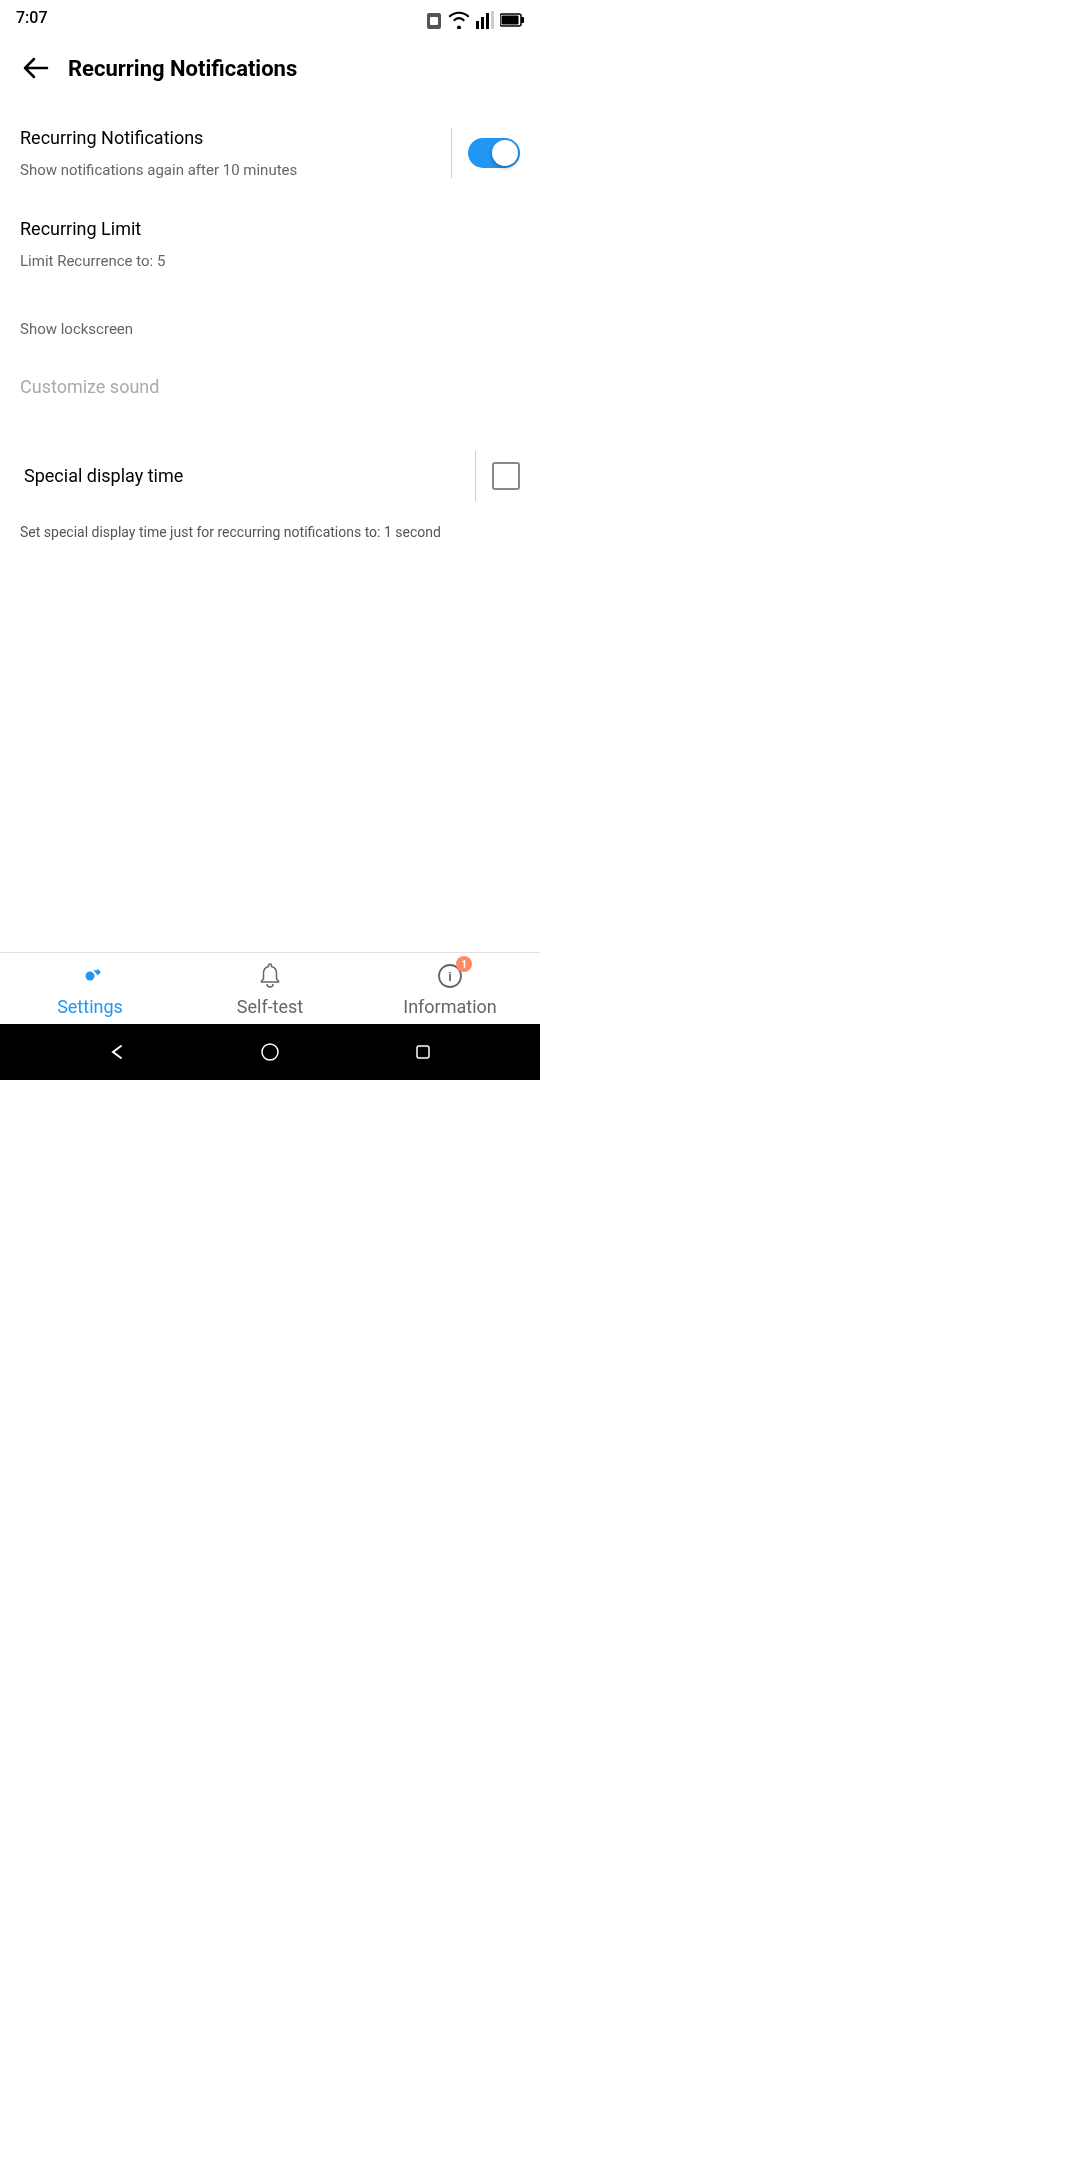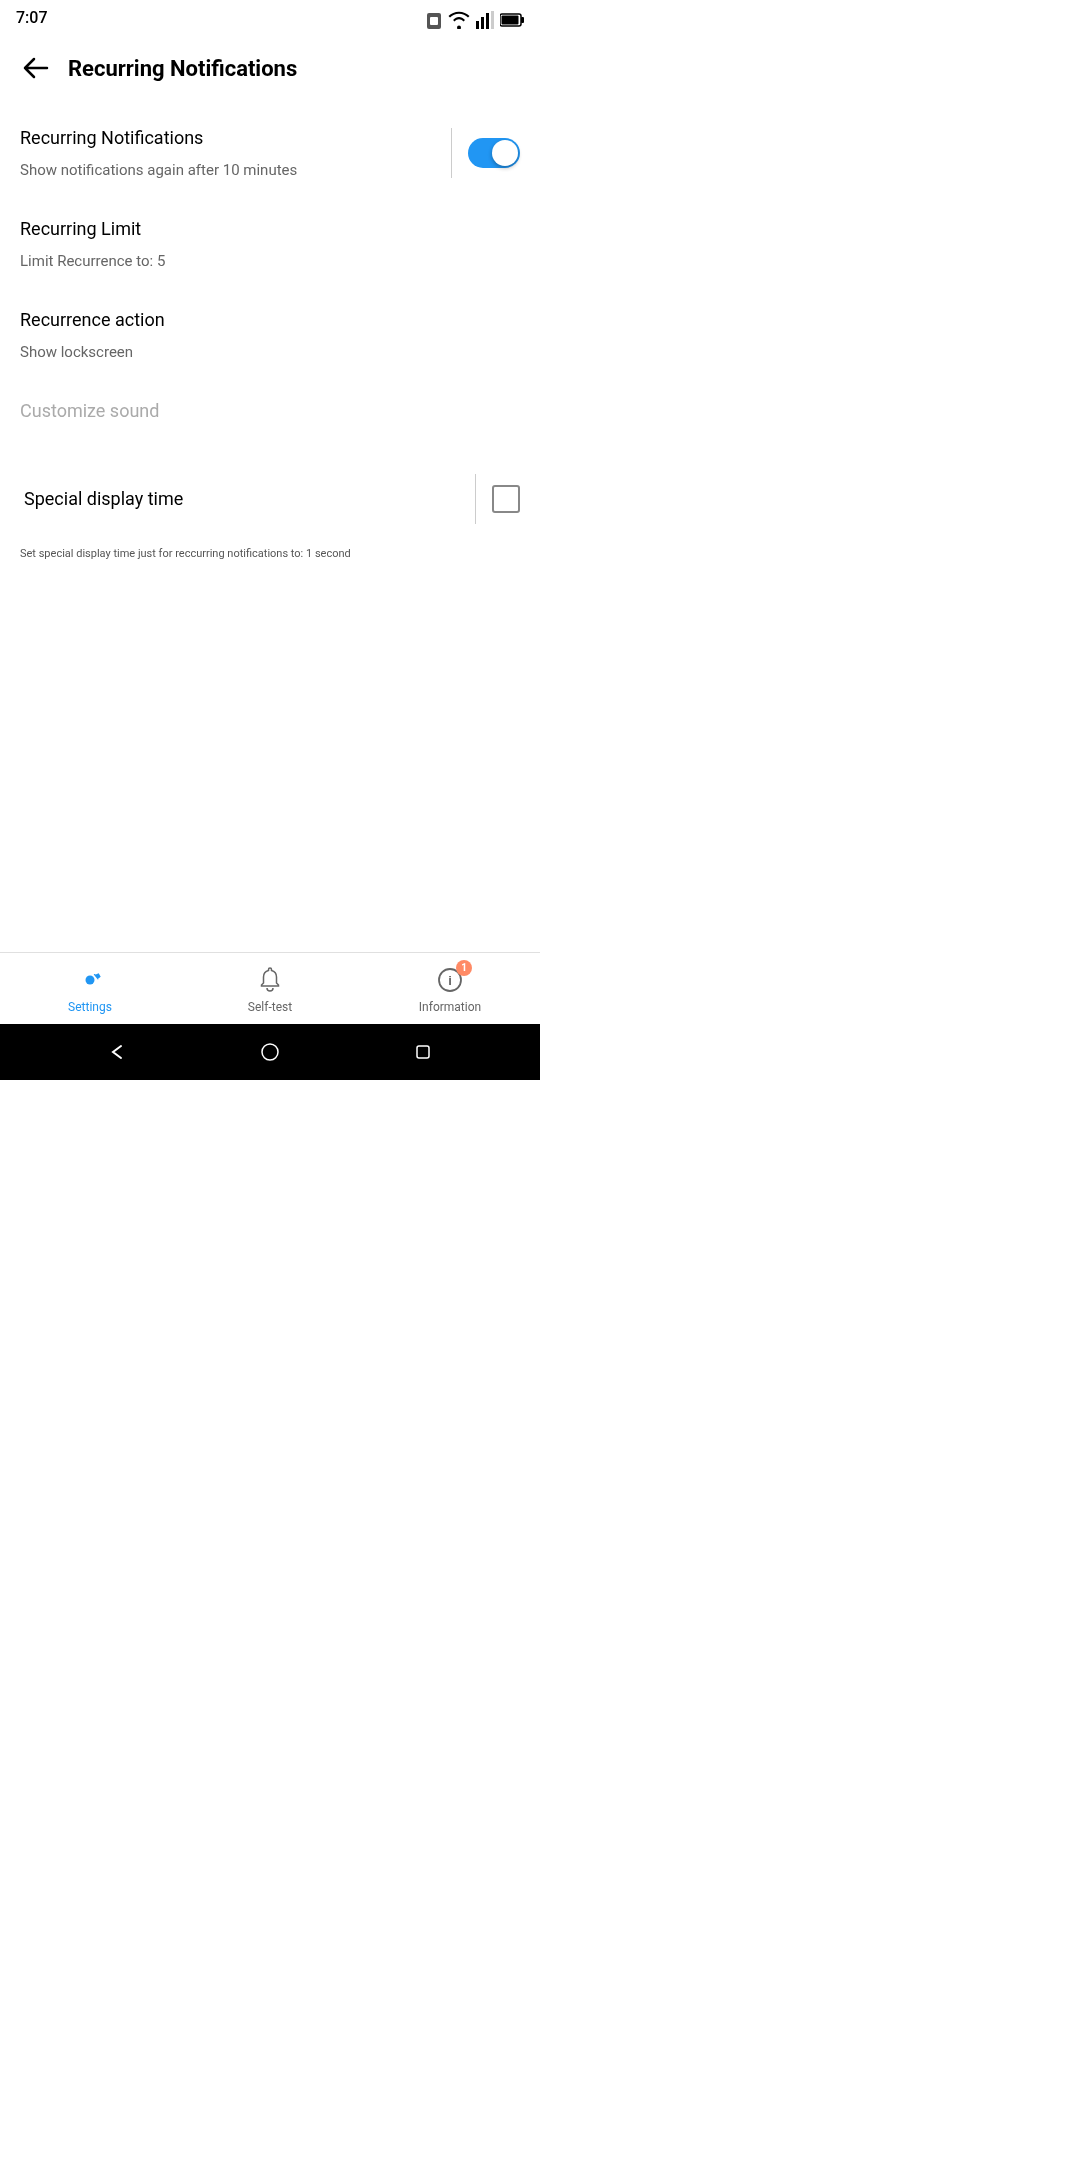--- a/index.html
+++ b/index.html
@@ -126,21 +126,21 @@
 
     
     .setting-row.disabled .setting-title,
     .setting-row.disabled .setting-subtitle {
       color: #aaa;
     }
 
     
     .setting-description {
       padding: 4px 20px 20px 20px;
-      font-size: 11px;
+      font-size: 14px;
       color: #555;
       line-height: 1.4;
     }
 
     
     .bottom-nav {
       display: flex;
       align-items: center;
       justify-content: space-around;
       border-top: 1px solid #e0e0e0;
@@ -159,21 +159,21 @@
     }
     .nav-icon-wrap {
       position: relative;
       width: 32px;
       height: 32px;
       display: flex;
       align-items: center;
       justify-content: center;
     }
     .nav-label {
-      font-size: 12px;
+      font-size: 18px;
       color: #666;
     }
     .nav-label.active {
       color: #2196F3;
     }
     .nav-badge {
       position: absolute;
       top: -4px;
       right: -6px;
       background: #ff8a65;
@@ -268,21 +268,20 @@
 
   <div class="setting-row">
     <div class="setting-row-text">
       <div class="setting-title">Recurring Limit</div>
       <div class="setting-subtitle">Limit Recurrence to: 5</div>
     </div>
   </div>
 
   <div class="setting-row">
     <div class="setting-row-text">
-      <div class="setting-title">Recurrence action</div>
       <div class="setting-subtitle">Show lockscreen</div>
     </div>
   </div>
 
   <div class="setting-row disabled">
     <div class="setting-row-text">
       <div class="setting-title">Customize sound</div>
     </div>
   </div>
 

